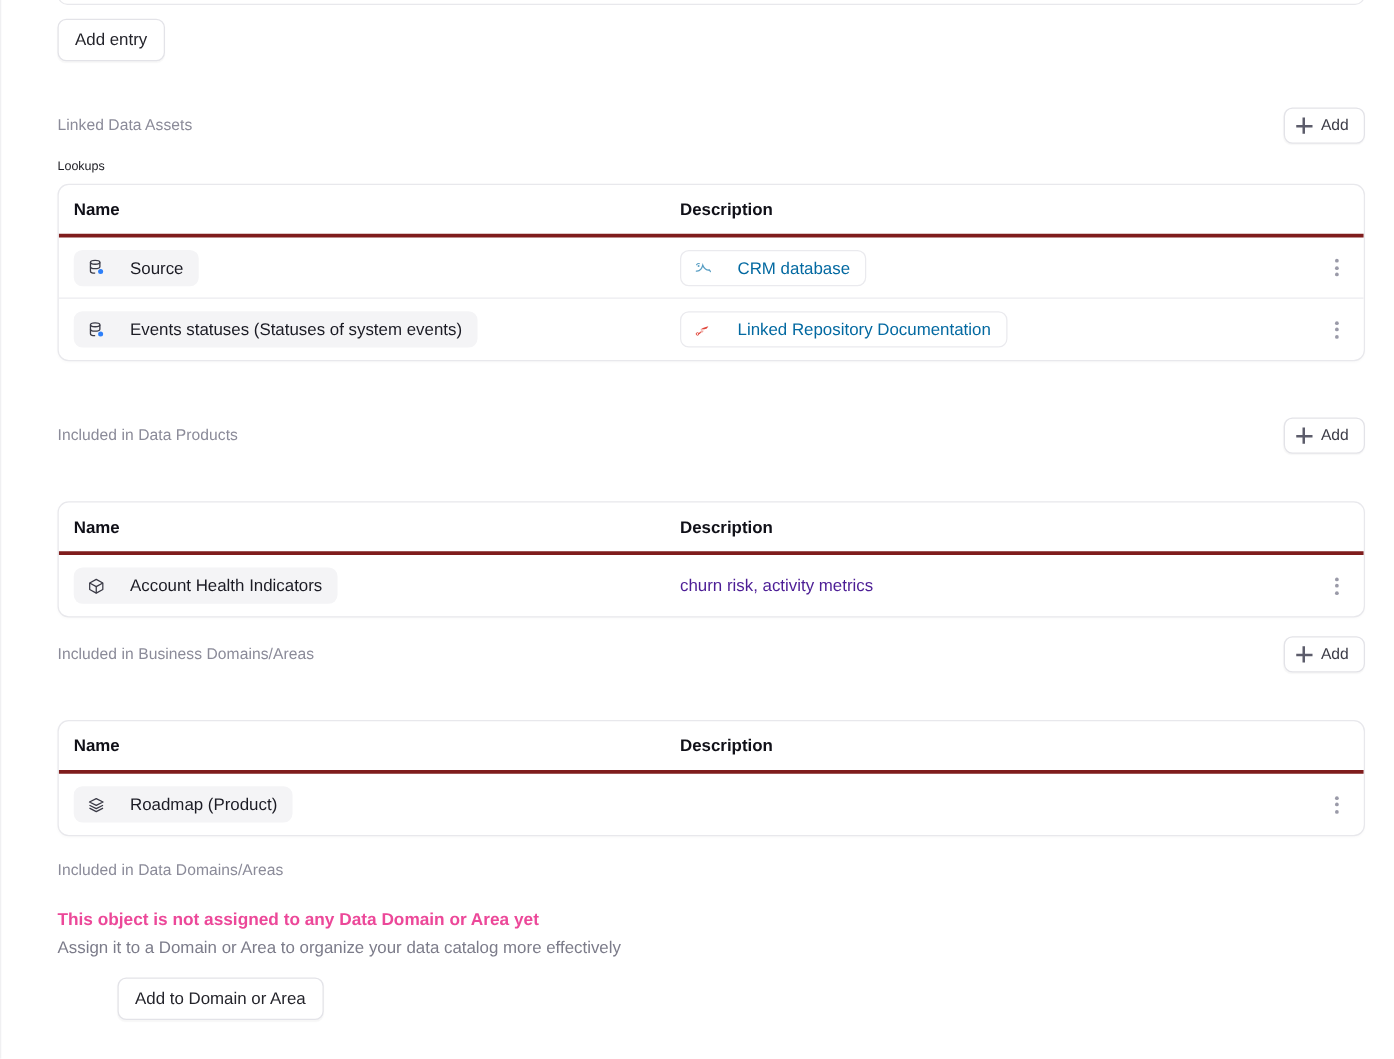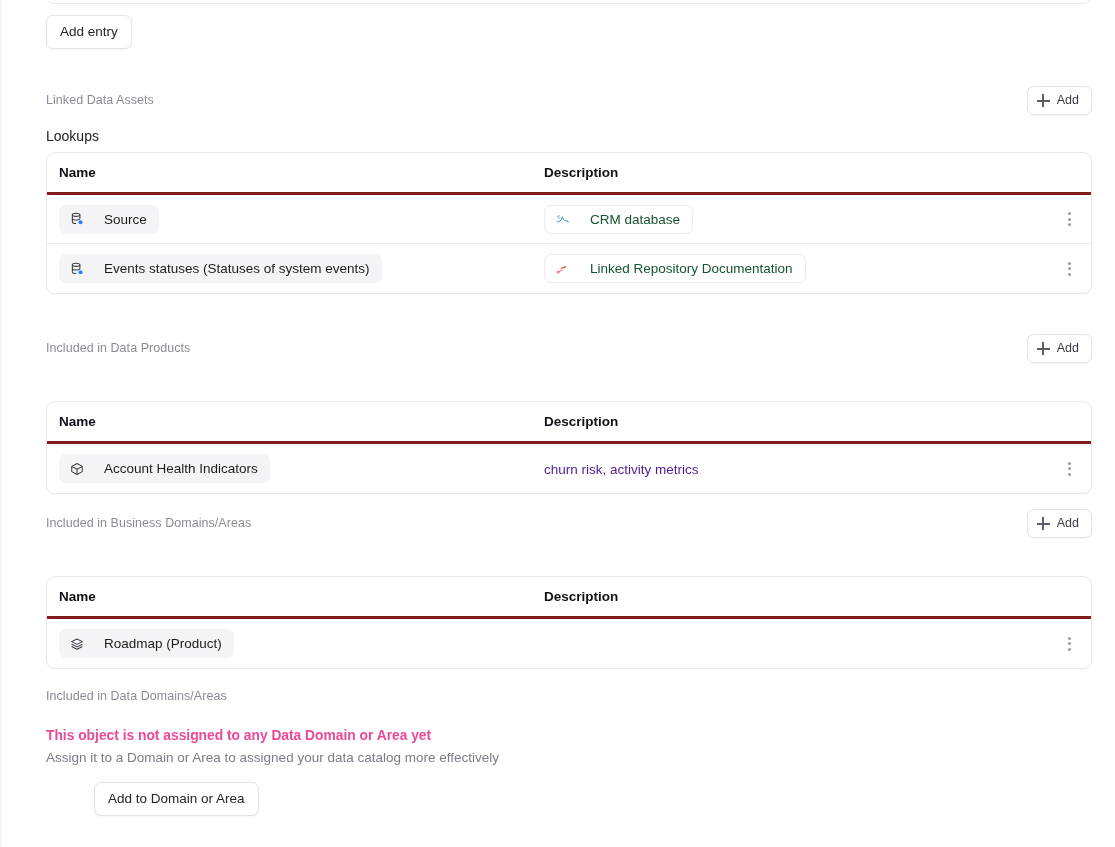--- a/index.html
+++ b/index.html
@@ -68,21 +68,21 @@
   .section-label {
     position: absolute; left: 0; top: 3px;
     font-size: 12.5px;
     color: #8b8b99;
     letter-spacing: 0.05px;
   }
   .section-action { position: absolute; right: 0; top: -4px; }
 
   .subtitle {
     margin: 12px 0 8px 45px;
-    font-size: 14px;
+    font-size: 10px;
     color: #1b1b22;
   }
 
   
   .table {
     margin: 0 24px 0 45px;
     border: 1px solid #e8e8ec;
     border-radius: 9px;
     background: #ffffff;
     overflow: hidden;
@@ -116,21 +116,21 @@
     padding: 7px 12px 7px 11px;
     font-size: 13.5px;
     color: #1b1b24;
     max-width: 100%;
     cursor: pointer;
     white-space: nowrap;
   }
   .chip-outline {
     background: #ffffff;
     border: 1px solid #eaeaee;
-    color: #14532d;
+    color: #0369a1;
     padding: 6px 12px 6px 10px;
   }
   .chip svg { display: block; flex: 0 0 auto; }
   .plain-text { font-size: 13.5px; color: #4c1d95; }
 
   
   .kebab {
     display: inline-flex; flex-direction: column; gap: 2.5px;
     align-items: center; justify-content: center;
     width: 22px; height: 22px;
@@ -335,21 +335,21 @@
       </div>
     </div>
   </div>
 
   <div class="section" style="top:686px;">
     <div class="section-head">
       <div class="section-label">Included in Data Domains/Areas</div>
     </div>
 
     <div class="empty-title">This object is not assigned to any Data Domain or Area yet</div>
-    <div class="empty-sub">Assign it to a Domain or Area to assigned your data catalog more effectively</div>
+    <div class="empty-sub">Assign it to a Domain or Area to organize your data catalog more effectively</div>
     <div class="empty-btn-wrap">
       <button class="btn">
         <span>Add to Domain or Area</span>
       </button>
     </div>
   </div>
 
 </div>
 
 </body></html>

